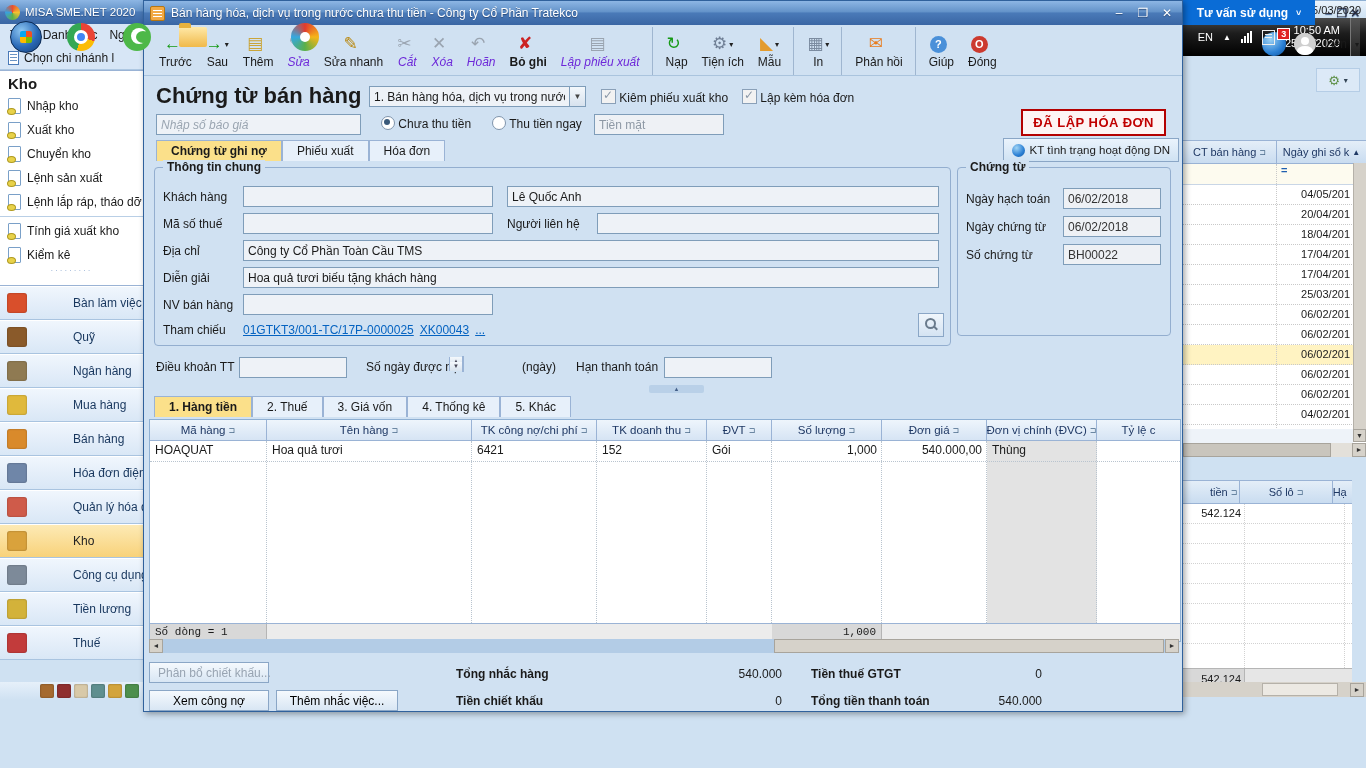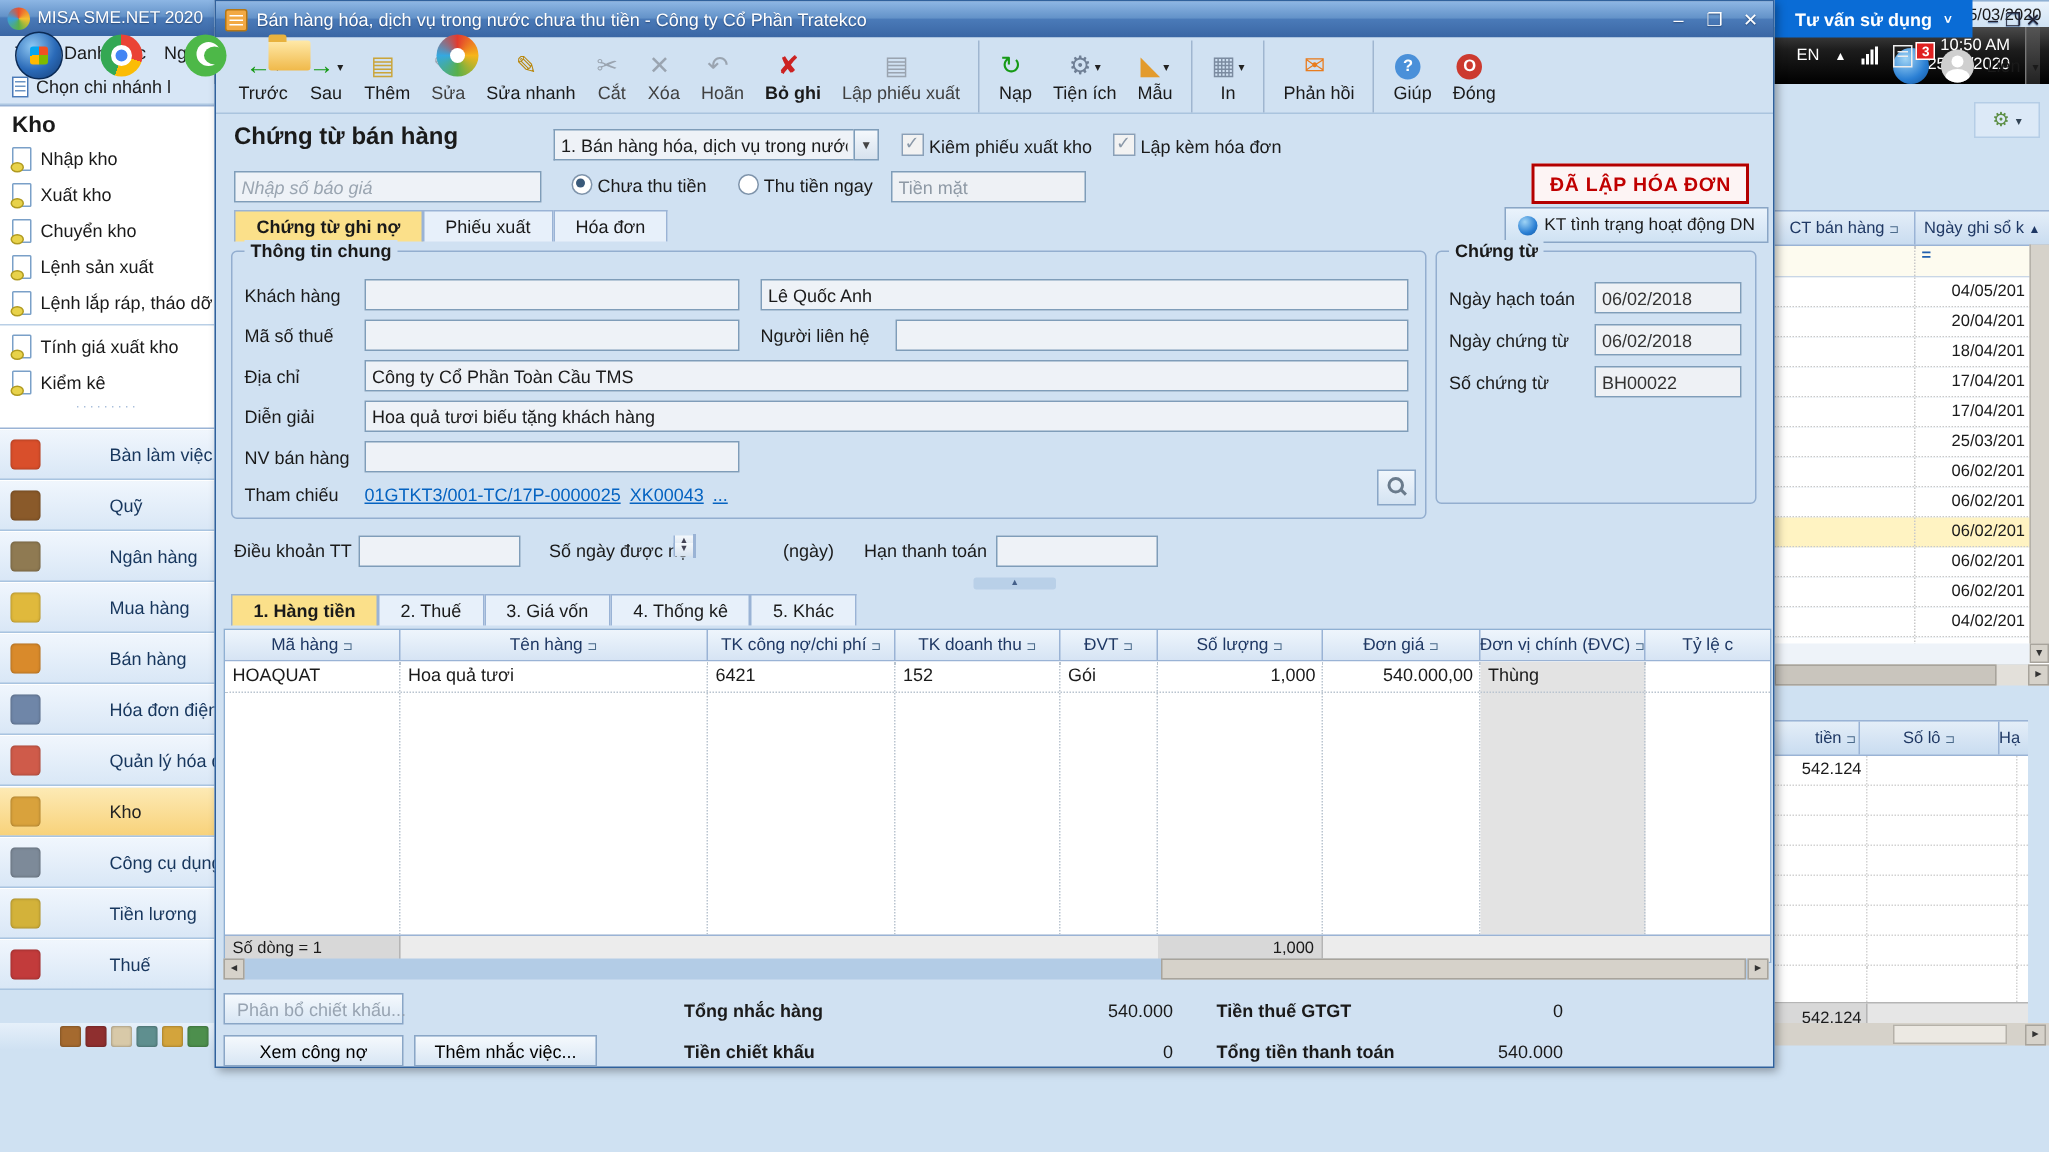--- a/index.html
+++ b/index.html
@@ -43,24 +43,24 @@
   
   #dlg-toolbar{left:0;top:24px;width:100%;height:51px;background:#d0e1f2;border-bottom:1px solid #aac4de;display:flex;align-items:stretch;padding:2px 4px 0 8px;box-sizing:border-box;}
   .tb-item{display:flex;flex-direction:column;align-items:center;justify-content:center;padding:1px 7px;cursor:pointer;}
   .tb-item.sep{border-right:1px solid #9fb6d0;padding-right:12px;margin-right:6px;}
   .tb-icoline{height:22px;display:flex;align-items:center;gap:2px;}
   .tb-ico{font-size:17px;line-height:20px;}
   .tb-ico.badge{width:17px;height:17px;line-height:17px;border-radius:50%;font-size:11px;font-weight:bold;text-align:center;}
   .tb-arrow{visibility:hidden;font-size:8px;color:#222;}
   .tb-arrow.show{visibility:visible;}
   .tb-label{font-size:12px;white-space:nowrap;}
-  .tb-item.disabled .tb-label{color:#404040;}
+  .tb-item.disabled .tb-label{color:#6d28d9;font-style:italic;}
   .tb-item.bold .tb-label{font-weight:bold;}
   
-  #form-title{left:12px;top:82px;font-size:16px;font-weight:bold;}
+  #form-title{left:12px;top:82px;font-size:22px;font-weight:bold;}
   .inp{border:1px solid #7f9db9;background:#fff;height:21px;font:12px "Liberation Sans",sans-serif;padding:0 4px;box-sizing:border-box;color:#1a1a1a;}
   .inp.filled{background:#eef2f7;}
   .inp.gray{background:#eef1f5;color:#8e99a5;}
   .inp::placeholder{font-style:italic;color:#9aa5b1;}
   .combo{display:flex;}
   .combo .inp{flex:1;border-right:none;}
   .combo-btn{width:17px;height:21px;border:1px solid #7f9db9;background:linear-gradient(180deg,#f4f8fc,#d7e2ee);box-sizing:border-box;text-align:center;line-height:19px;font-size:8px;color:#444;cursor:pointer;}
   .chk{width:13px;height:13px;border:1px solid #8aa0b8;background:#f2f2f2;display:inline-block;position:relative;vertical-align:-2px;}
   .chk.checked::after{content:"✓";color:#8a98a8;font-size:12px;position:absolute;left:1px;top:-2px;}
   .rad{width:12px;height:12px;border:1px solid #7f94ab;border-radius:50%;background:#fff;display:inline-block;position:relative;vertical-align:-2px;}
@@ -95,21 +95,21 @@
   #tbl-head{height:20px;background:linear-gradient(180deg,#eef5fc,#d6e4f4);border-bottom:1px solid #9ab3d5;display:flex;}
   .hc{box-sizing:border-box;border-right:1px solid #9ab3d5;font-size:11.5px;color:#1f3864;display:flex;align-items:center;justify-content:center;gap:3px;overflow:hidden;white-space:nowrap;padding:0 2px;}
   .pin{font-size:8px;color:#4a6a8a;}
   .c1{width:117px}.c2{width:205px}.c3{width:125px}.c4{width:110px}.c5{width:65px}.c6{width:110px}.c7{width:105px}.c8{width:110px}.c9{width:83px;border-right:none}
   #tbl-body{position:relative;height:182px;background:#fff;overflow:hidden;}
   .colbg{position:absolute;top:0;bottom:0;border-right:1px dotted #b9c4cf;box-sizing:border-box;}
   .colbg.gray{background:#e3e3e3;}
   #data-row{position:absolute;top:0;left:0;right:0;height:20px;border-bottom:1px dotted #b9c4cf;display:flex;}
   #data-row .dc{box-sizing:border-box;padding:0 5px;line-height:19px;font-size:12px;overflow:hidden;white-space:nowrap;}
   .num{text-align:right;}
-  #tbl-foot{height:17px;background:#ececec;border-top:1px solid #9ab3d5;position:relative;font-size:11px;}
+  #tbl-foot{height:17px;background:#ececec;border-top:1px solid #9ab3d5;position:relative;font-size:11px;font-family:Liberation Mono, monospace;}
   .foot-cell{position:absolute;top:0;bottom:0;background:#d8d8d8;border-right:1px solid #b5b5b5;line-height:16px;padding:0 5px;box-sizing:border-box;}
   #hscroll{left:5px;top:638px;width:1030px;height:14px;background:#b3cce6;position:absolute;}
   .sb-btn{position:absolute;top:0;width:14px;height:14px;background:#d6d2ca;border:1px solid #a8a49c;box-sizing:border-box;font-size:7px;line-height:12px;text-align:center;color:#333;cursor:pointer;}
   #hthumb{position:absolute;top:0;height:14px;background:#d6d2ca;border:1px solid #a8a49c;box-sizing:border-box;cursor:grab;}
   
   .btn{border:1px solid #8aa6c6;background:linear-gradient(180deg,#f5f9fd,#d8e6f4);height:21px;font:12px "Liberation Sans",sans-serif;padding:0 8px;cursor:pointer;box-sizing:border-box;white-space:nowrap;}
   .btn.disabled{color:#98a4b2;cursor:default;}
   .tot-lbl{font-weight:bold;white-space:nowrap;}
   .tot-val{position:absolute;text-align:right;width:150px;}
   

